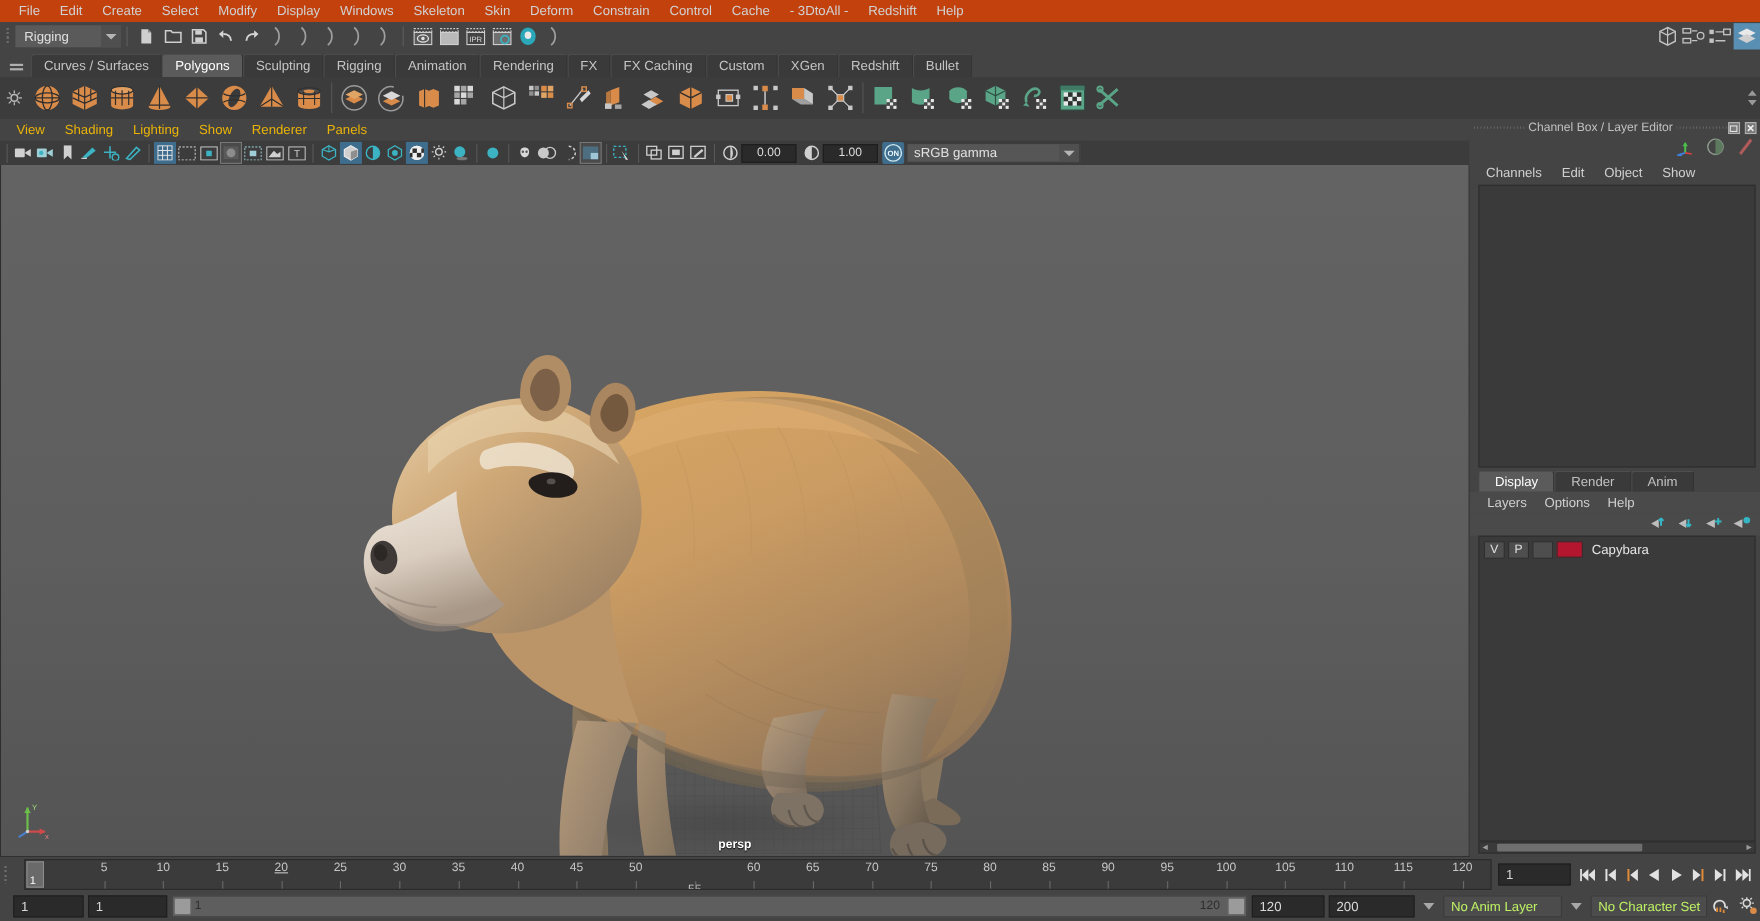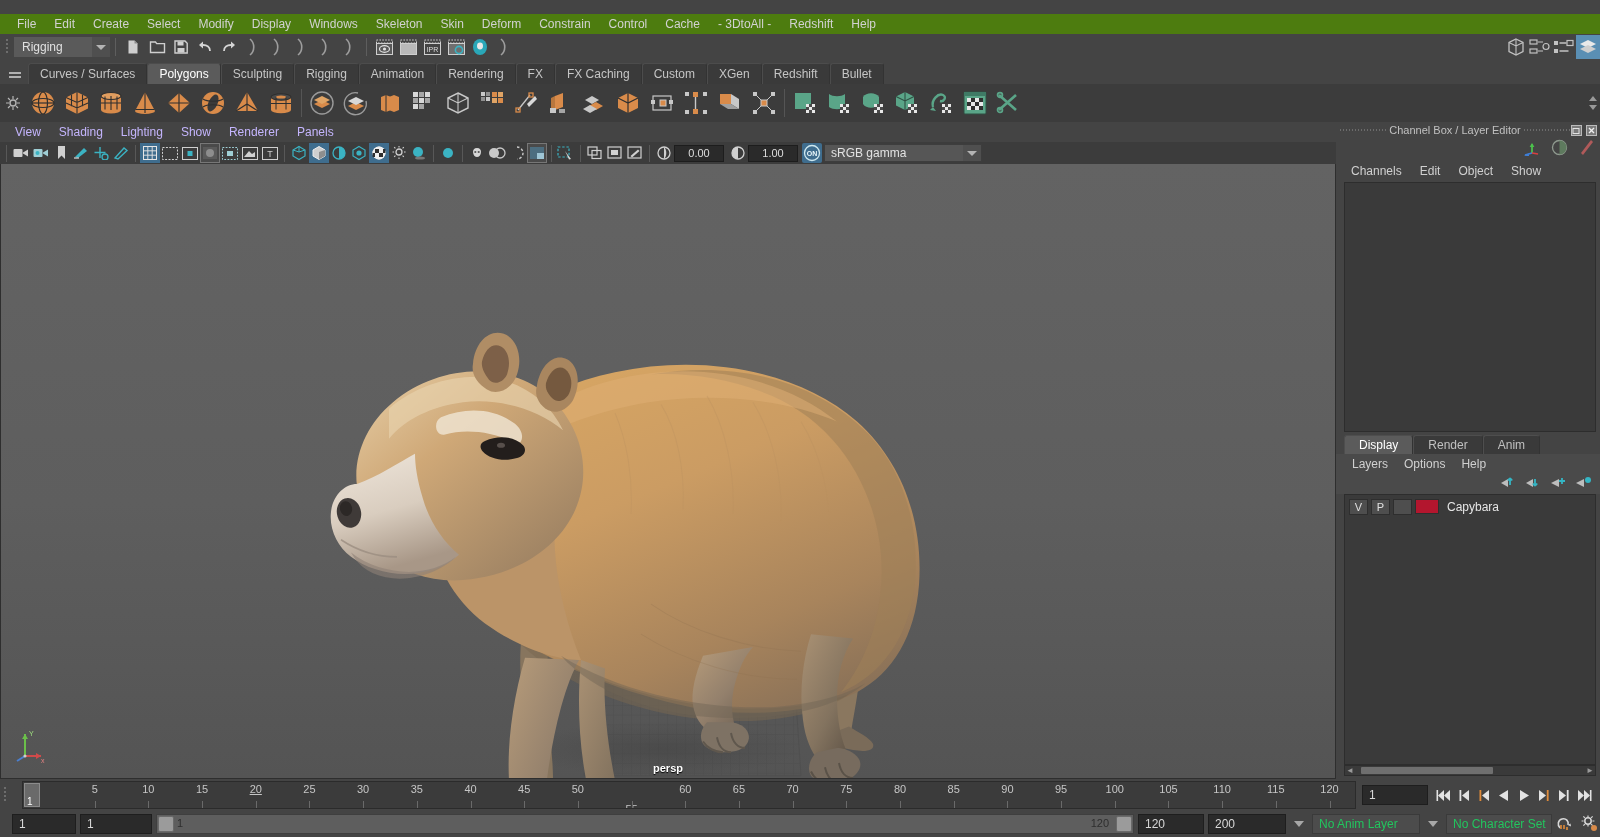--- a/index.html
+++ b/index.html
@@ -8,21 +8,21 @@
     background: #444444;
     font-family: "Liberation Sans", sans-serif;
     font-size: 12px;
     color: #c8c8c8;
     overflow: hidden;
     -webkit-font-smoothing: antialiased;
   }
   #app { width: 1600px; height: 837px; display: flex; flex-direction: column; background:#444; }
 
   
-  .menubar { height: 20px; display: flex; align-items: center; background: #4d7c0f; padding-left: 8px; flex: 0 0 20px; margin-top: 14px; }
+  .menubar { height: 20px; display: flex; align-items: center; background: #c2410c; padding-left: 8px; flex: 0 0 20px; }
   .menubar .mi { padding: 0 9px; font-size: 12px; color: #d2d2d2; line-height: 20px; white-space: nowrap; cursor: default; }
 
   
   .statusline { height: 26px; display: flex; align-items: center; background: #444444; flex: 0 0 26px; padding-left: 2px; }
   .gripdots { width: 10px; height: 22px; display:flex; align-items:center; justify-content:center; flex:0 0 10px; }
   .gripdots i { width:2px; height:16px; background:
      repeating-linear-gradient(to bottom, #6d6d6d 0 2px, transparent 2px 4px); display:block;}
   .menuset {
      width: 96px; height: 20px; background: #5a5a5a; border: none;
      display:flex; align-items:center; position: relative; margin-left:2px;
@@ -51,21 +51,21 @@
   .shelf-icons .ic { width:34px;height:34px;display:flex;align-items:center;justify-content:center;flex:0 0 34px;}
   .shelf-sep { width:1px;height:28px;background:#555; margin:0 3px;flex:0 0 1px;}
   .shelf-scroll { width:14px;height:38px;display:flex;flex-direction:column;align-items:center;justify-content:center;flex:0 0 14px;}
   .shelf-scroll .up{width:0;height:0;border-left:4px solid transparent;border-right:4px solid transparent;border-bottom:5px solid #999;margin-bottom:4px;}
   .shelf-scroll .dn{width:0;height:0;border-left:4px solid transparent;border-right:4px solid transparent;border-top:5px solid #999;}
 
   
   .mainarea { flex:1 1 auto; display:flex; min-height:0; background:#444; }
   .viewportcol { width:1336px; flex:0 0 1336px; display:flex; flex-direction:column; min-height:0; }
   .vpmenu { height:20px;background:#444;display:flex;align-items:center;padding-left:6px;flex:0 0 20px;}
-  .vpmenu .mi { padding:0 9px; font-size:12px;color:#c4b5fd;line-height:20px;cursor:default;}
+  .vpmenu .mi { padding:0 9px; font-size:12px;color:#eab308;line-height:20px;cursor:default;}
   .vptools { height:22px;background:#3c3c3c;display:flex;align-items:center;flex:0 0 22px;padding-left:2px;}
   .vptools .tb { width:20px;height:20px;display:flex;align-items:center;justify-content:center;flex:0 0 20px;}
   .vptools .tb.on { background:#3f6d8e; }
   .vptools .tb.box { border:1px solid #777; background:#4a4a4a;}
   .vsep { width:1px;height:17px;background:#585858;margin:0 4px;flex:0 0 1px;}
   .numfield { height:17px;background:#2a2a2a;border:1px solid #1d1d1d;color:#ddd;font-size:11px;
      display:flex;align-items:center;justify-content:center;}
   .cspace { height:18px;background:#565656;border:1px solid #3d3d3d;display:flex;align-items:center;
      padding-left:6px;font-size:12px;color:#e2e2e2;position:relative;}
   .cspace .arrowbox{position:absolute;right:0;top:0;bottom:0;width:18px;background:#4f4f4f;display:flex;align-items:center;justify-content:center;}
@@ -121,21 +121,21 @@
   .tfield{height:20px;background:#2a2a2a;border:1px solid #1e1e1e;color:#d8d8d8;font-size:12px;
      display:flex;align-items:center;padding-left:6px;}
   .tbtn{width:20px;height:22px;display:flex;align-items:center;justify-content:center;flex:0 0 20px;}
 
   
   .rangerow{height:26px;display:flex;align-items:center;background:#444;flex:0 0 26px;gap:4px;padding-left:12px;}
   .rangebar{flex:1 1 auto;height:20px;background:#5e5e5e;border:1px solid #3f3f3f;position:relative;}
   .rangebar .handle{position:absolute;top:1px;width:16px;height:16px;background:#9b9b9b;border:1px solid #6a6a6a;border-radius:2px;}
   .rangebar .txt{position:absolute;top:2px;font-size:11px;color:#2e2e2e;}
   .dropfield{height:20px;background:#4c4c4c;border:1px solid #3a3a3a;display:flex;align-items:center;
-     padding-left:6px;font-size:12px;color:#22c55e;}
+     padding-left:6px;font-size:12px;color:#bef264;}
   .dropcaret{width:18px;height:20px;display:flex;align-items:center;justify-content:center;flex:0 0 18px;}
   .caret-d2{width:0;height:0;border-left:5px solid transparent;border-right:5px solid transparent;border-top:6px solid #a8a8a8;}
 
   
   .melrow{height:30px;display:flex;align-items:center;background:#444;flex:0 0 30px;padding-left:12px;gap:4px;}
   .mellabel{width:40px;text-align:center;font-size:12px;color:#d0d0d0;flex:0 0 40px;}
   .melinput{height:24px;background:#2a2a2a;border:1px solid #1e1e1e;}
   .melout{height:24px;background:#2a2a2a;border:1px solid #1e1e1e;flex:1 1 auto;}
   .melbtn{width:22px;height:24px;display:flex;align-items:center;justify-content:center;flex:0 0 22px;}
 

